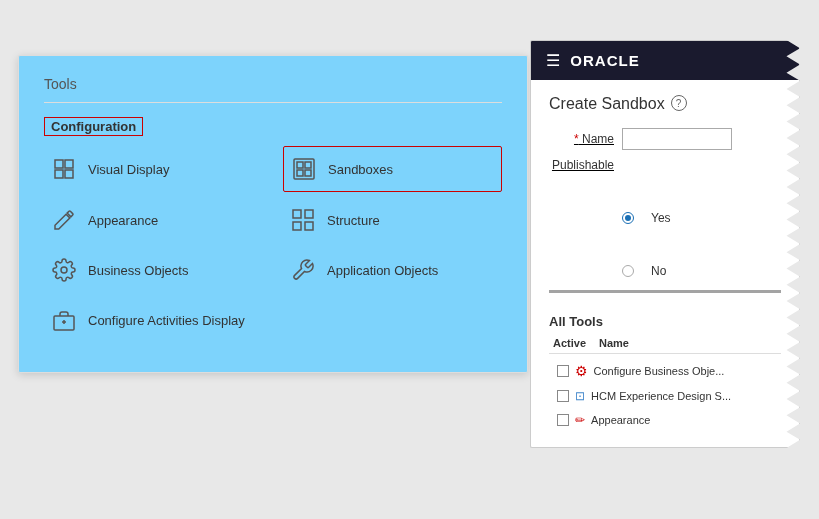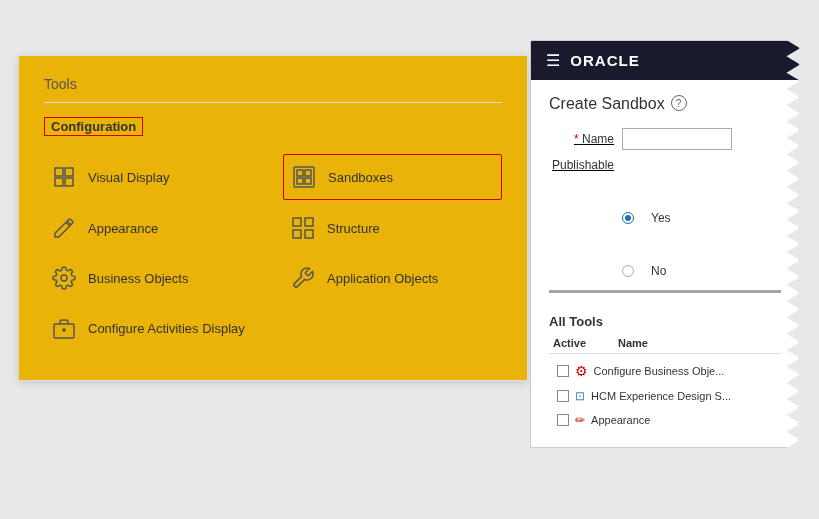--- a/index.html
+++ b/index.html
@@ -11,21 +11,21 @@
       position: relative;
       overflow: hidden;
     }
 
     
     .tools-panel {
       position: absolute;
       top: 55px;
       left: 18px;
       width: 510px;
-      background: #eab308;
+      background: #7dd3fc;
       border: 1px solid #ddd;
       border-radius: 2px;
       padding: 20px 25px 30px 25px;
       box-shadow: 0 2px 8px rgba(0,0,0,0.15);
     }
 
     .panel-title {
       font-size: 14px;
       color: #555;
       margin-bottom: 10px;
@@ -35,21 +35,21 @@
     .panel-divider {
       border: none;
       border-top: 1px solid #ddd;
       margin-bottom: 14px;
     }
 
     .section-label {
       font-size: 13px;
       color: #333;
       font-weight: bold;
-      margin-bottom: 18px;
+      margin-bottom: 10px;
       border: 1.5px solid #c00;
       display: inline-block;
       padding: 1px 6px;
     }
 
     .menu-grid {
       display: grid;
       grid-template-columns: 1fr 1fr;
       gap: 6px 20px;
     }
@@ -213,21 +213,21 @@
 
     .all-tools-label {
       font-size: 13px;
       font-weight: bold;
       color: #333;
       margin-bottom: 8px;
     }
 
     .tools-table-header {
       display: flex;
-      gap: 20px;
+      gap: 1px;
       font-size: 11px;
       font-weight: bold;
       color: #333;
       padding: 0 4px 4px 4px;
       border-bottom: 1px solid #ddd;
       margin-bottom: 4px;
     }
 
     .tools-table-header .col-active {
       width: 45px;

